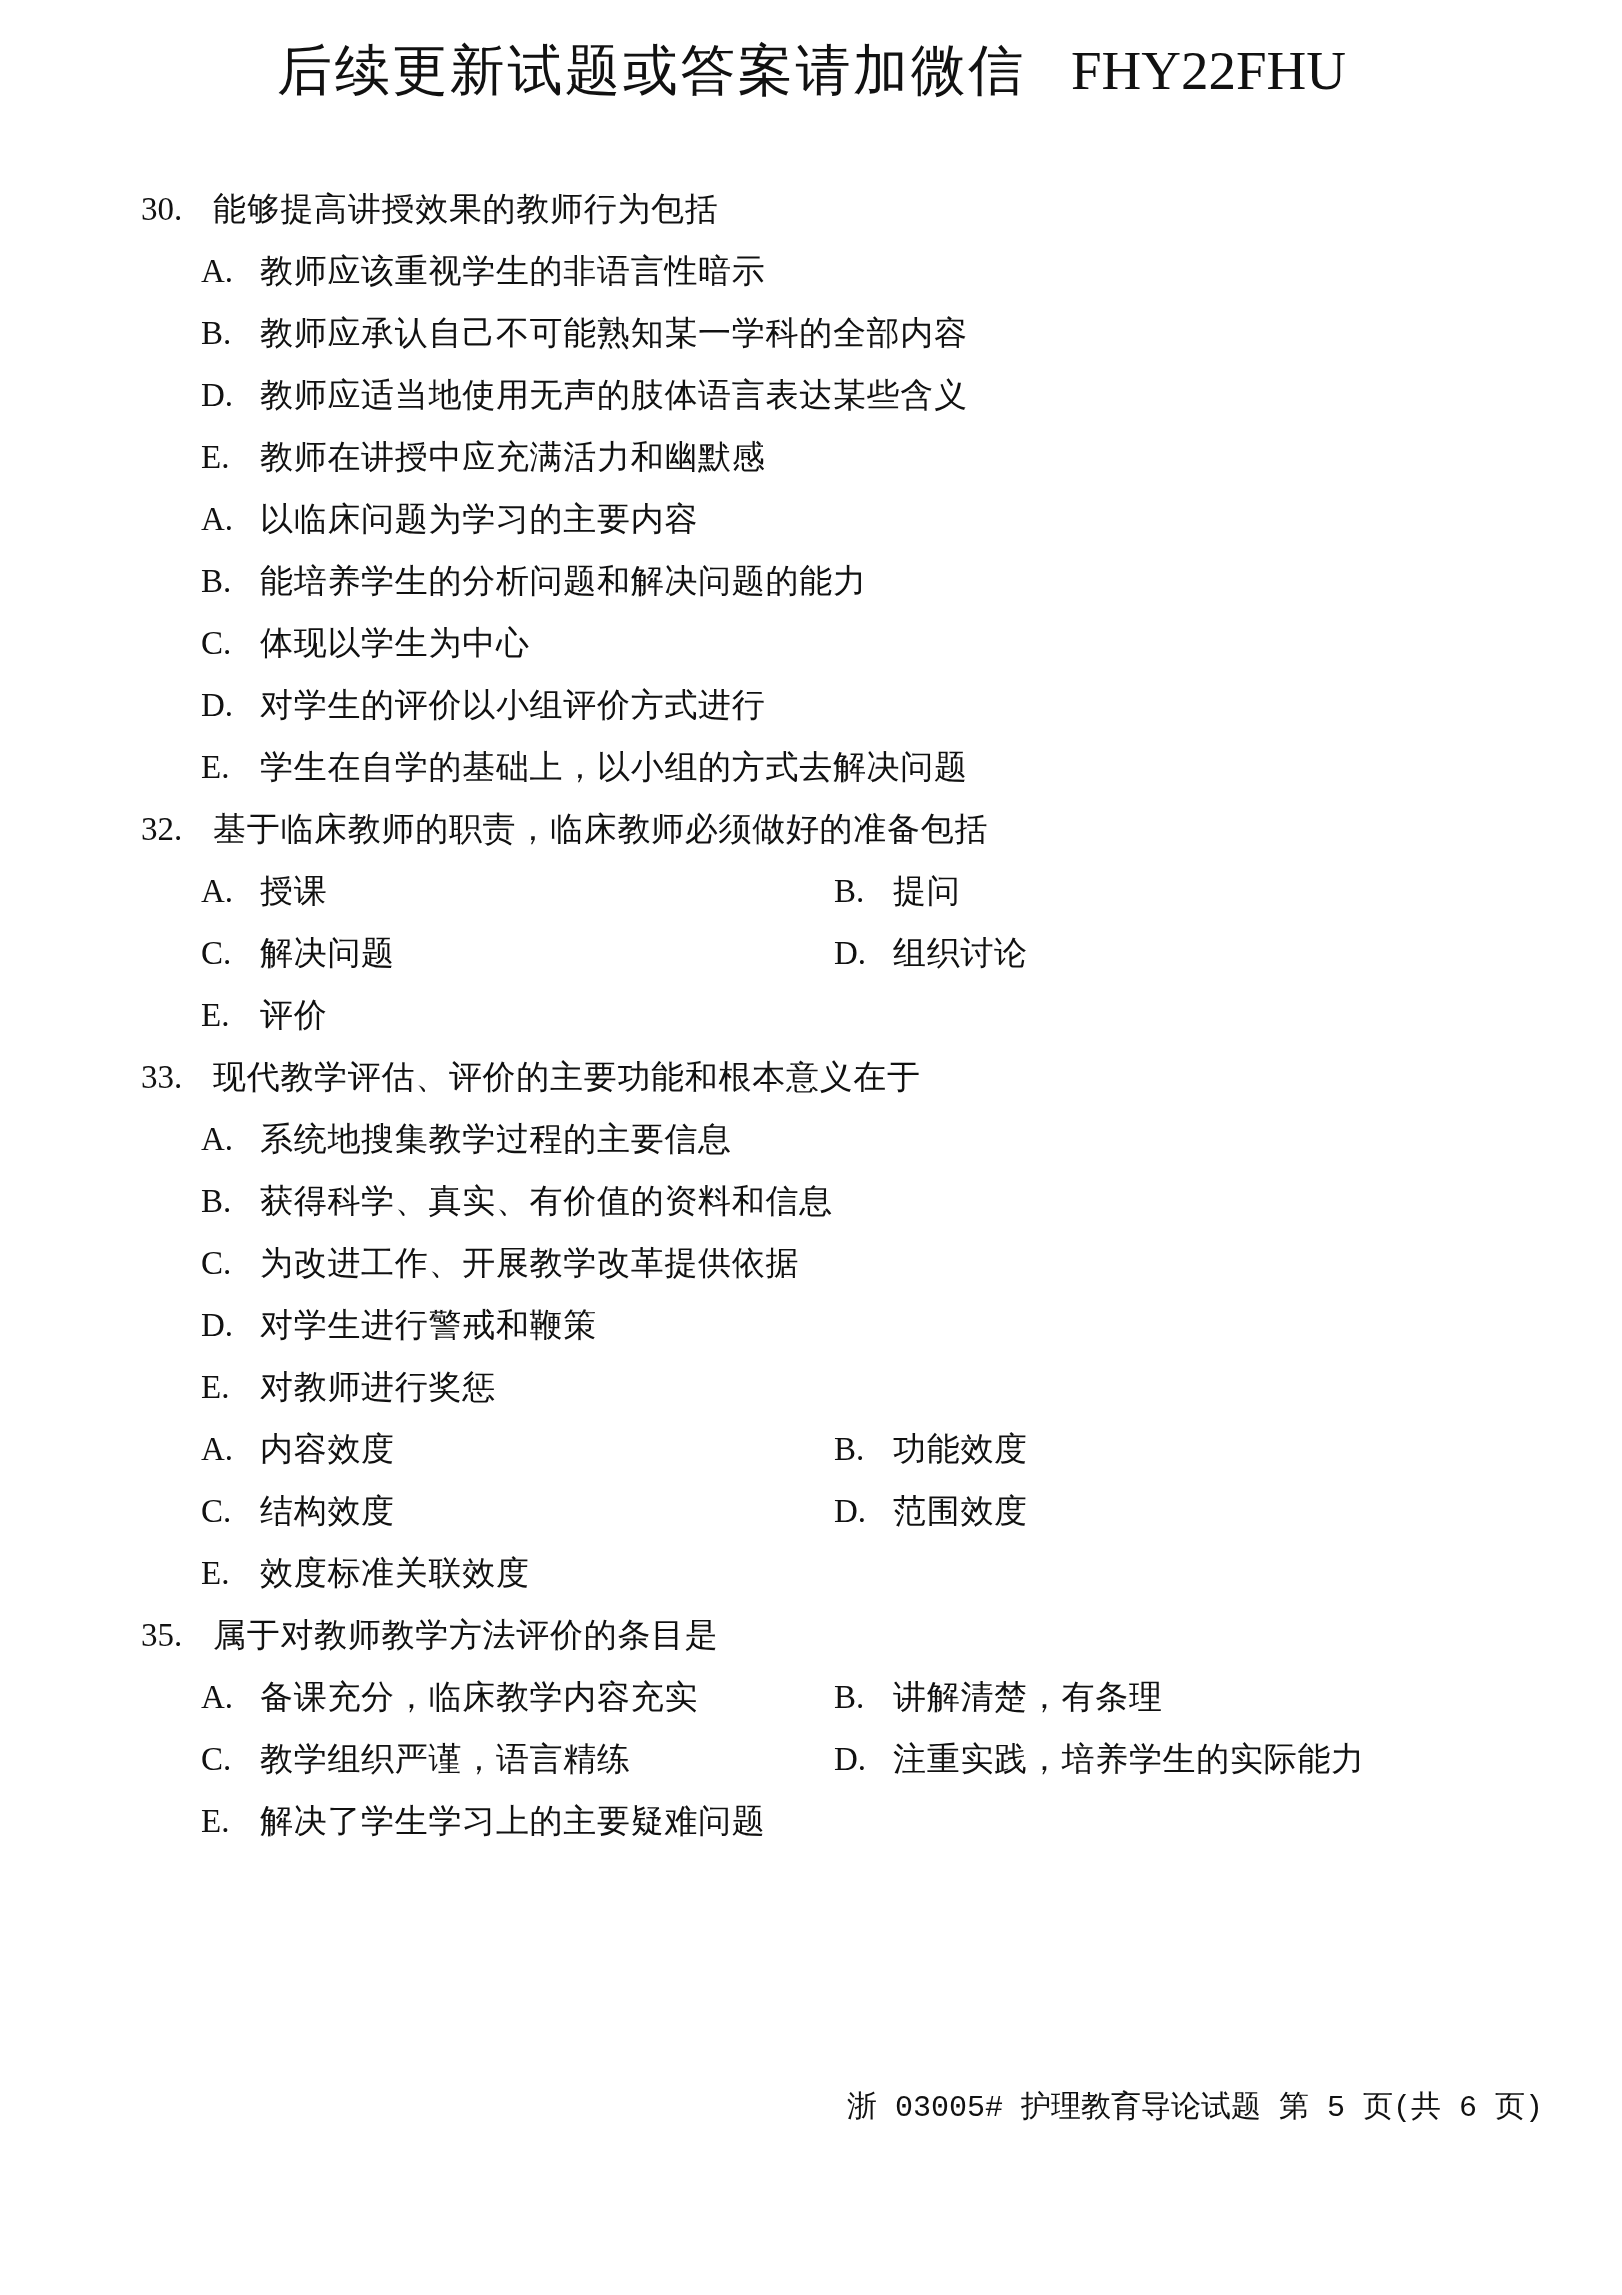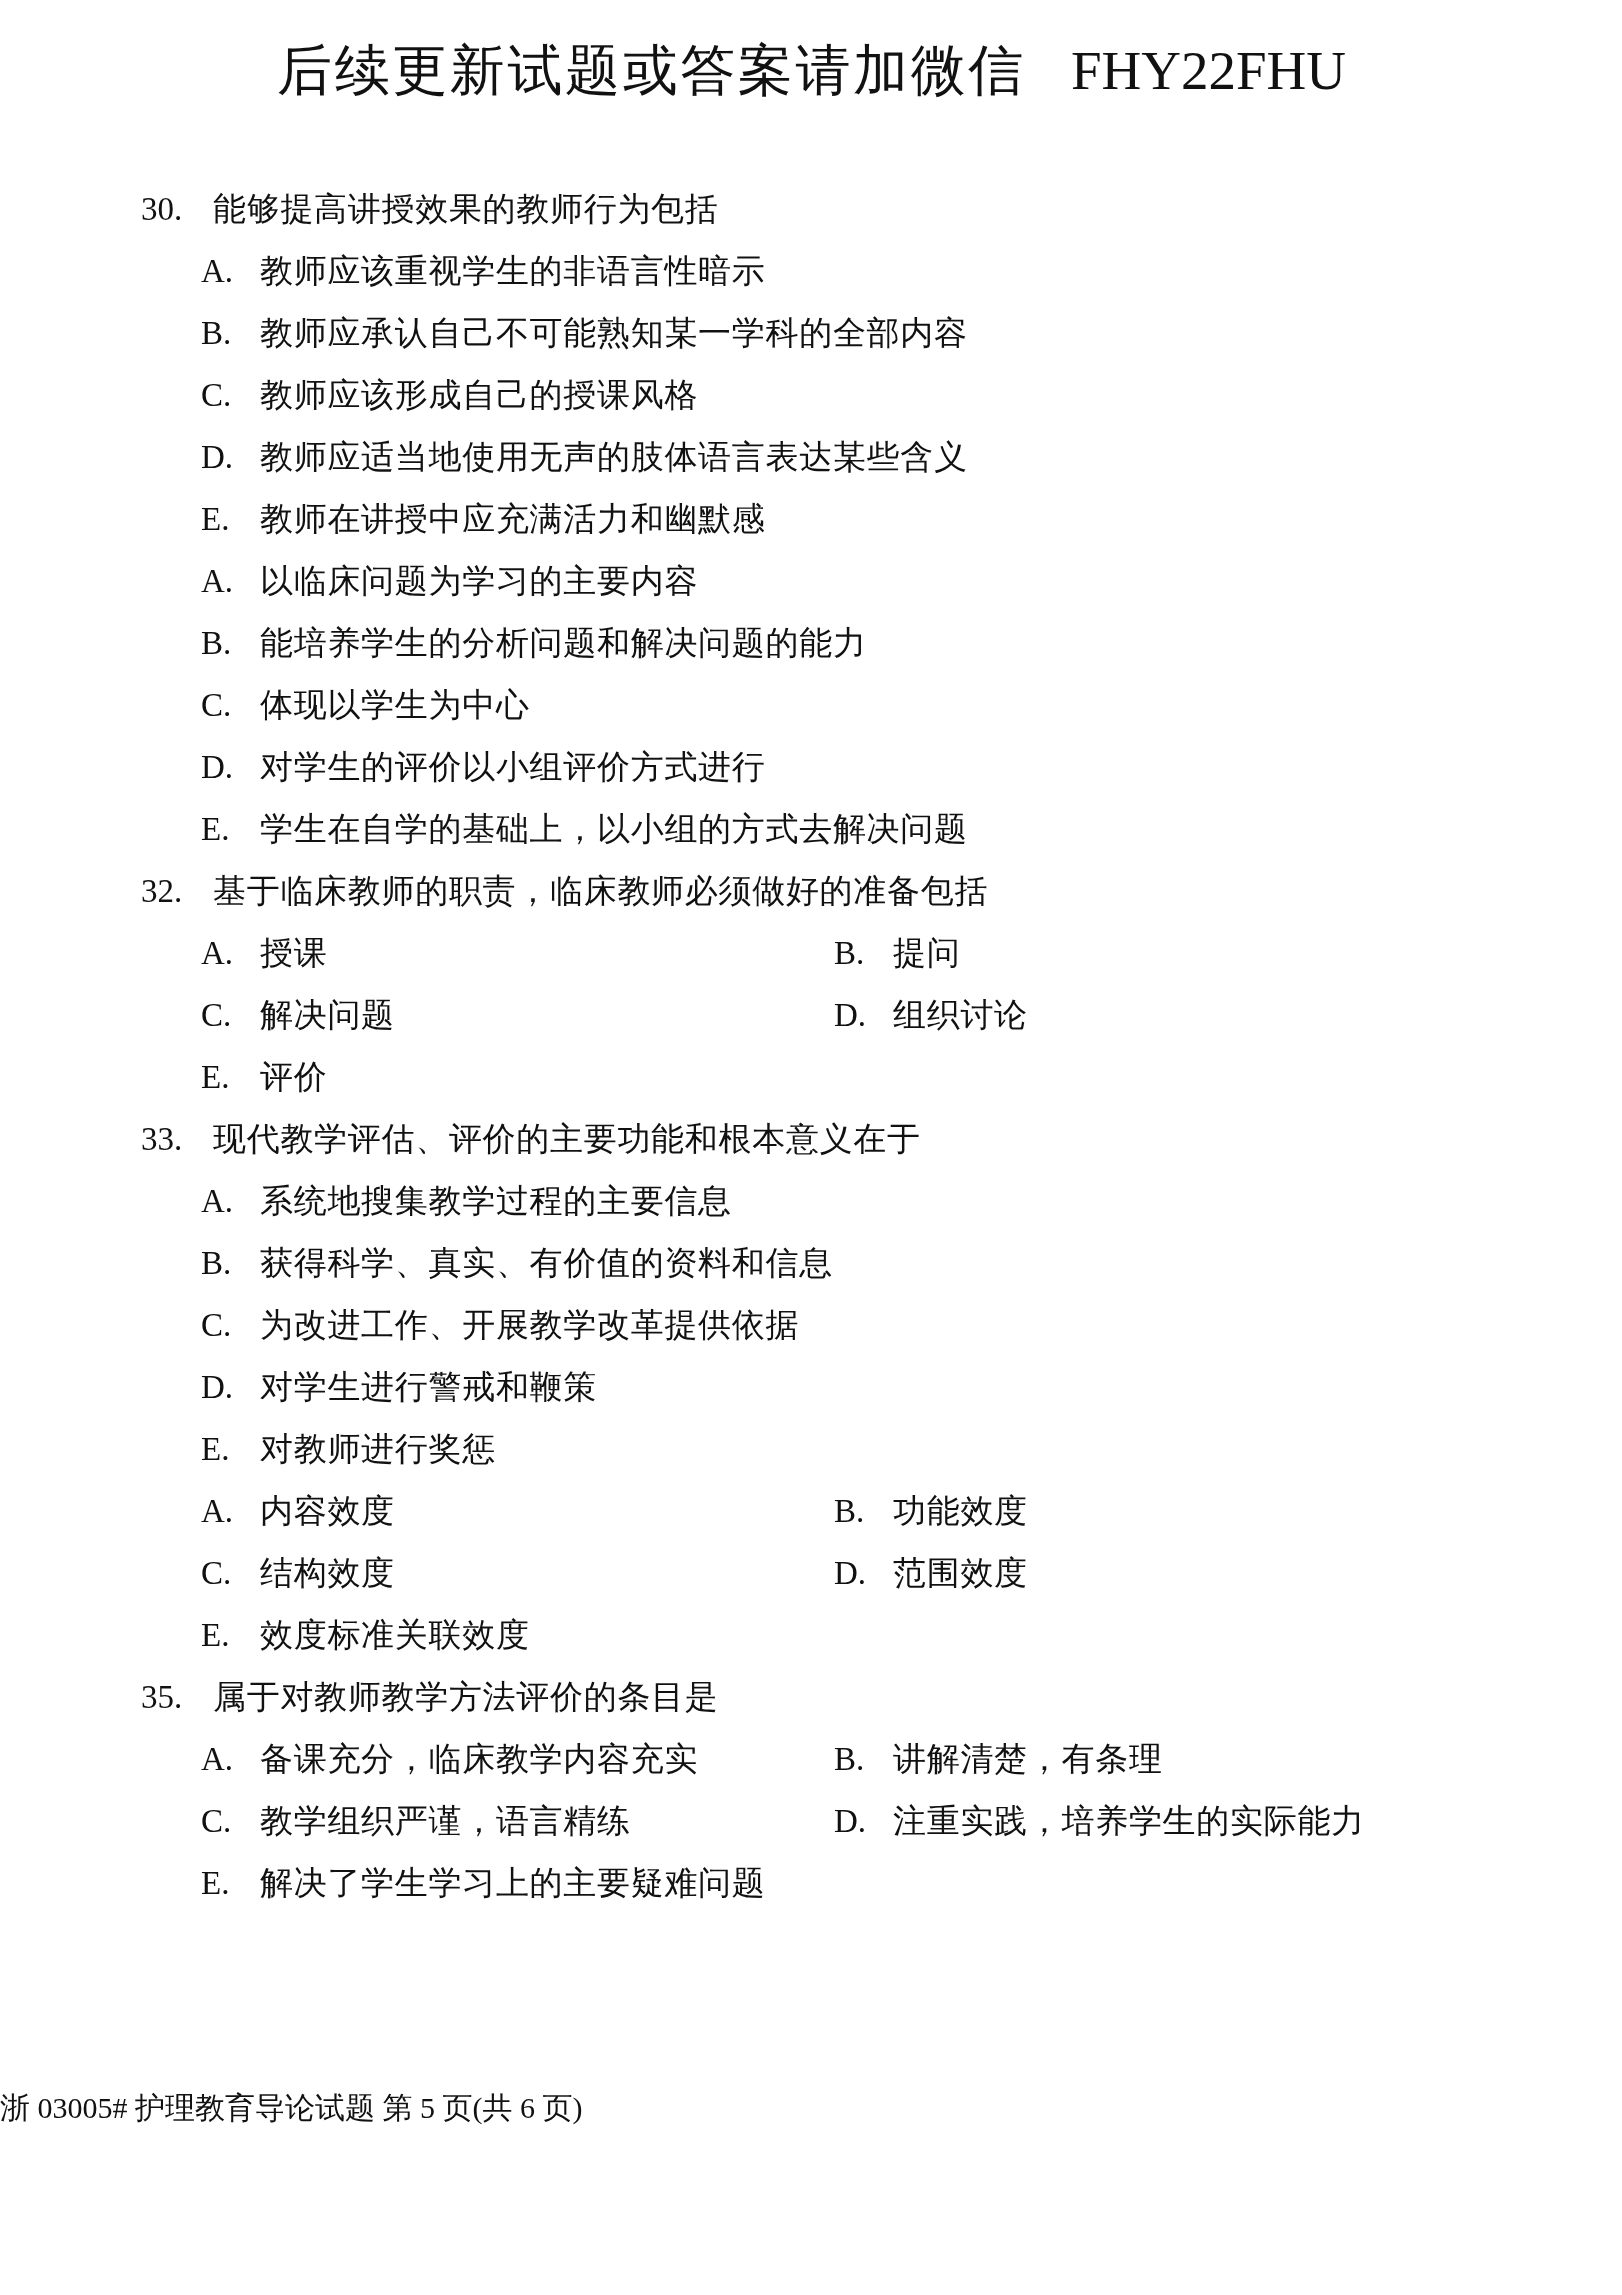--- a/index.html
+++ b/index.html
@@ -75,46 +75,43 @@
     }
     .opt-text {
       font-family: "DejaVu Sans", "Liberation Sans", sans-serif;
       letter-spacing: 0.7px;
     }
     .footer {
       position: absolute;
       top: 2082px;
       left: 0;
       width: 1543px;
-      text-align: left;
+      text-align: right;
       font-size: 30px;
       line-height: 52px;
-      font-family: Liberation Serif, serif;
+      font-family: Liberation Mono, monospace;
     }
   </style>
 </head>
 <body>
 
 <div class="header">
   <span>后续更新试题或答案请加微信</span><span class="code">FHY22FHU</span>
 </div>
 
 <div class="content">
 
   <div class="question">
     <span class="q-num">30.</span><span class="q-text">能够提高讲授效果的教师行为包括</span>
   </div>
   <div class="option-row">
     <span class="opt col1"><span class="opt-letter">A.</span><span class="opt-text">教师应该重视学生的非语言性暗示</span></span>
   </div>
   <div class="option-row">
     <span class="opt col1"><span class="opt-letter">B.</span><span class="opt-text">教师应承认自己不可能熟知某一学科的全部内容</span></span>
-  </div>
-  <div class="option-row">
-    <span class="opt col1"><span class="opt-letter">C.</span><span class="opt-text">教师应该形成自己的授课风格</span></span>
   </div>
   <div class="option-row">
     <span class="opt col1"><span class="opt-letter">D.</span><span class="opt-text">教师应适当地使用无声的肢体语言表达某些含义</span></span>
   </div>
   <div class="option-row">
     <span class="opt col1"><span class="opt-letter">E.</span><span class="opt-text">教师在讲授中应充满活力和幽默感</span></span>
   </div>
 
   <div class="option-row">
     <span class="opt col1"><span class="opt-letter">A.</span><span class="opt-text">以临床问题为学习的主要内容</span></span>

